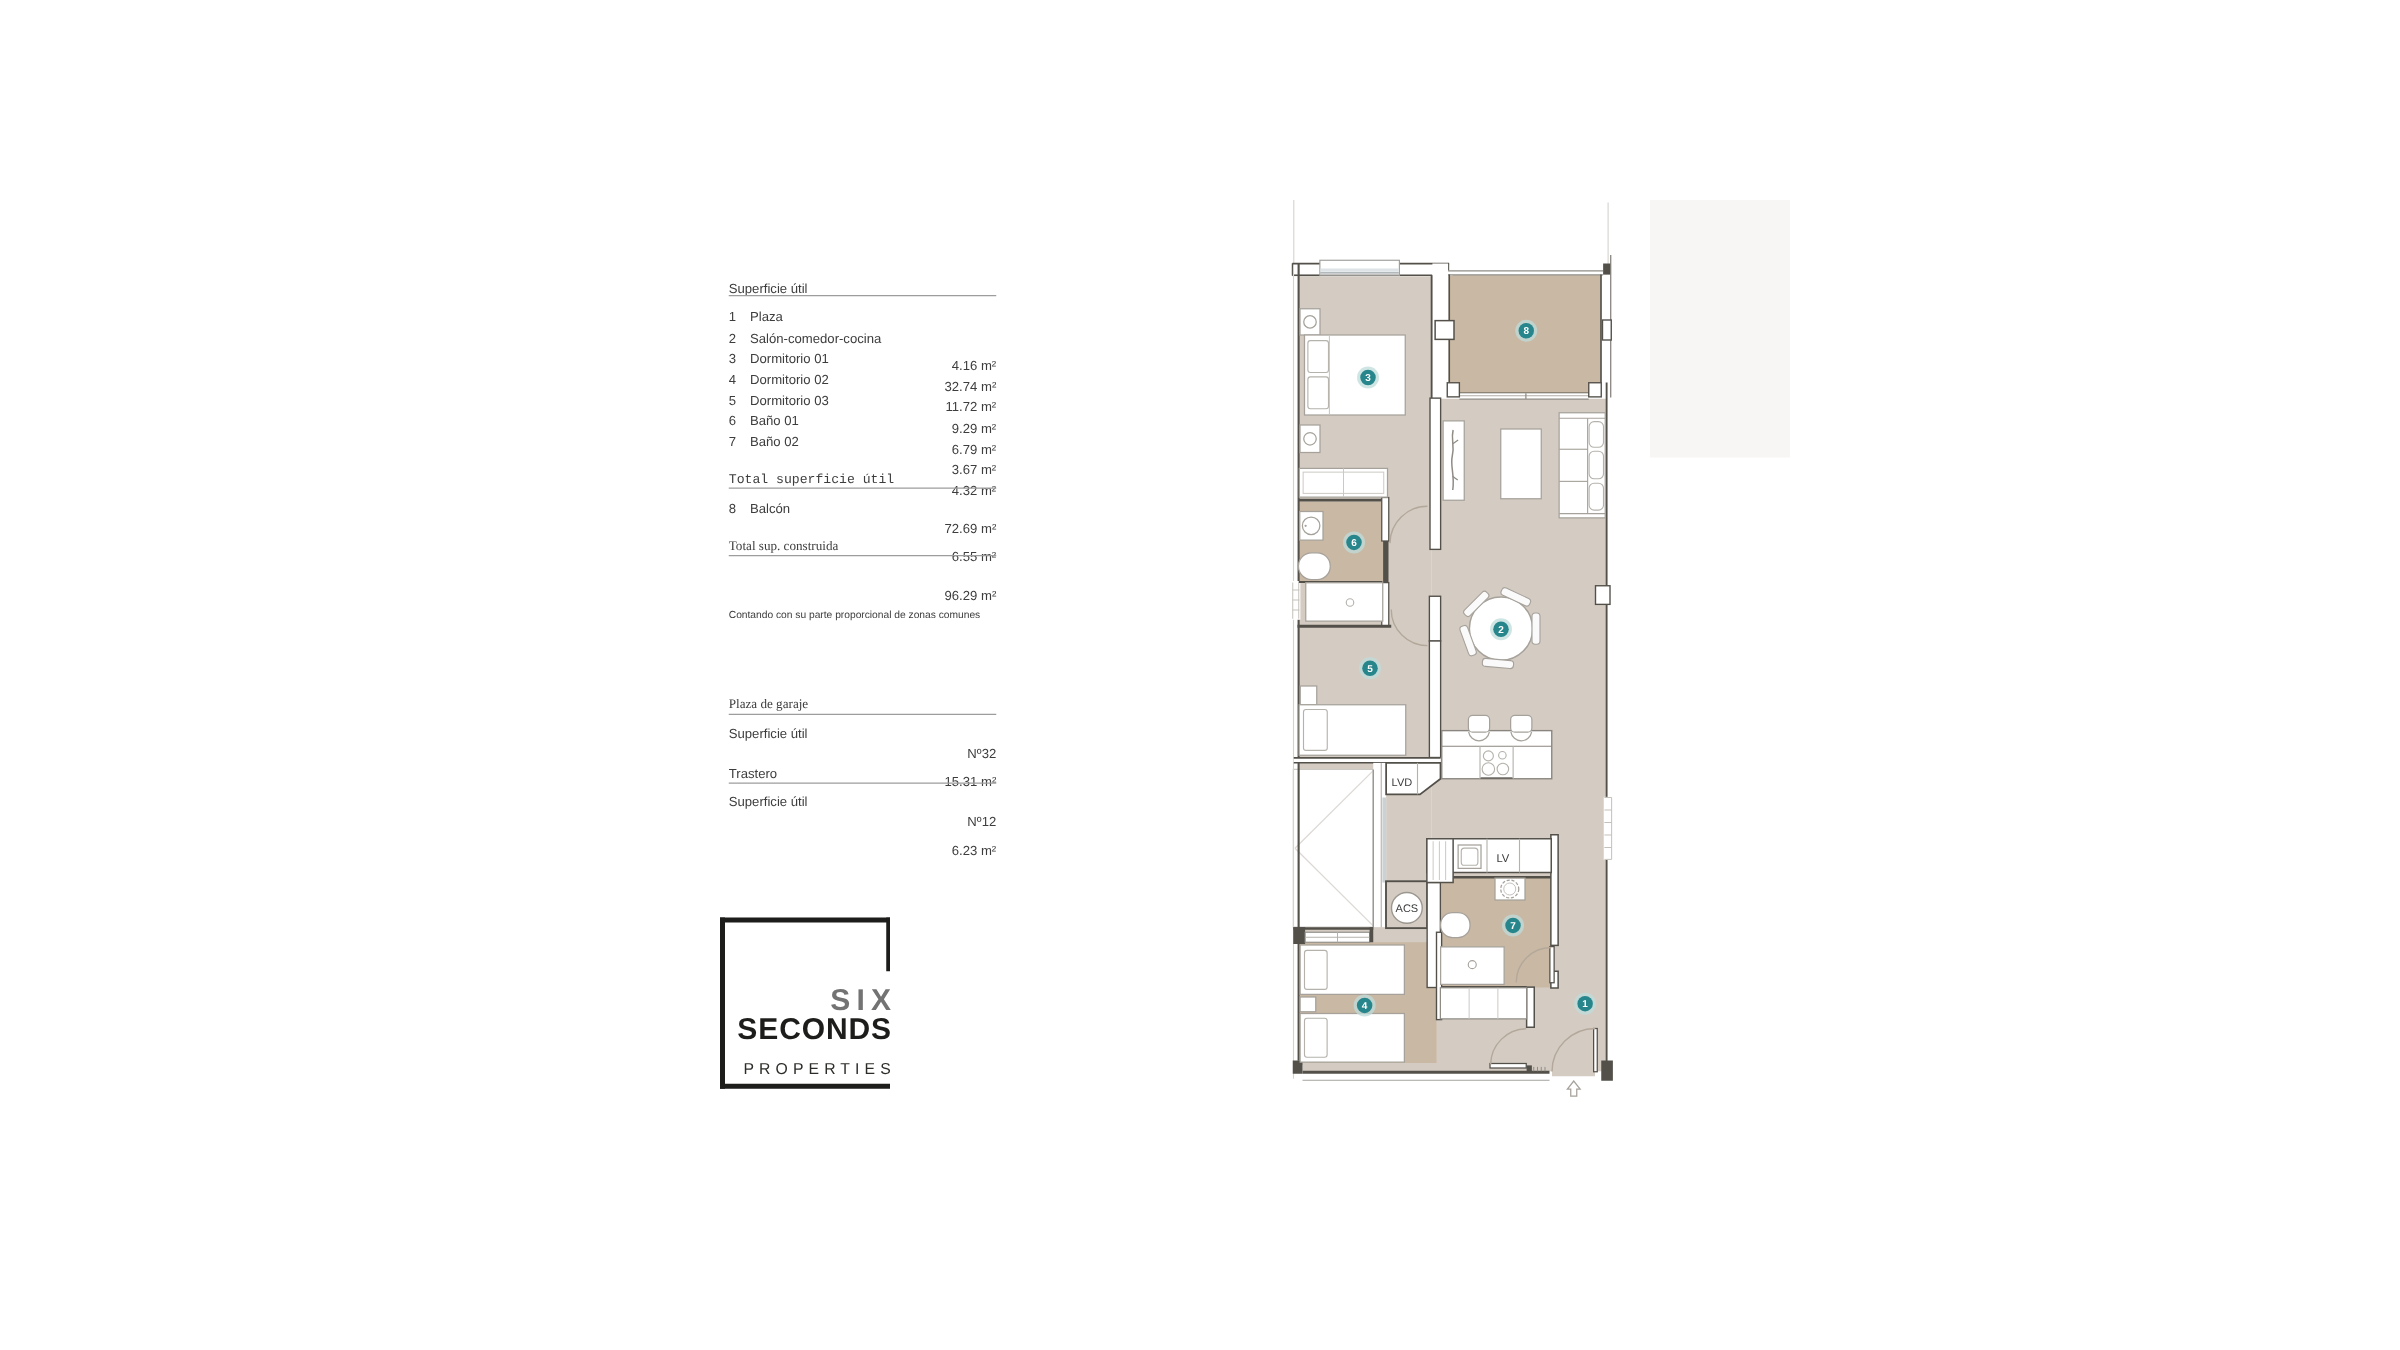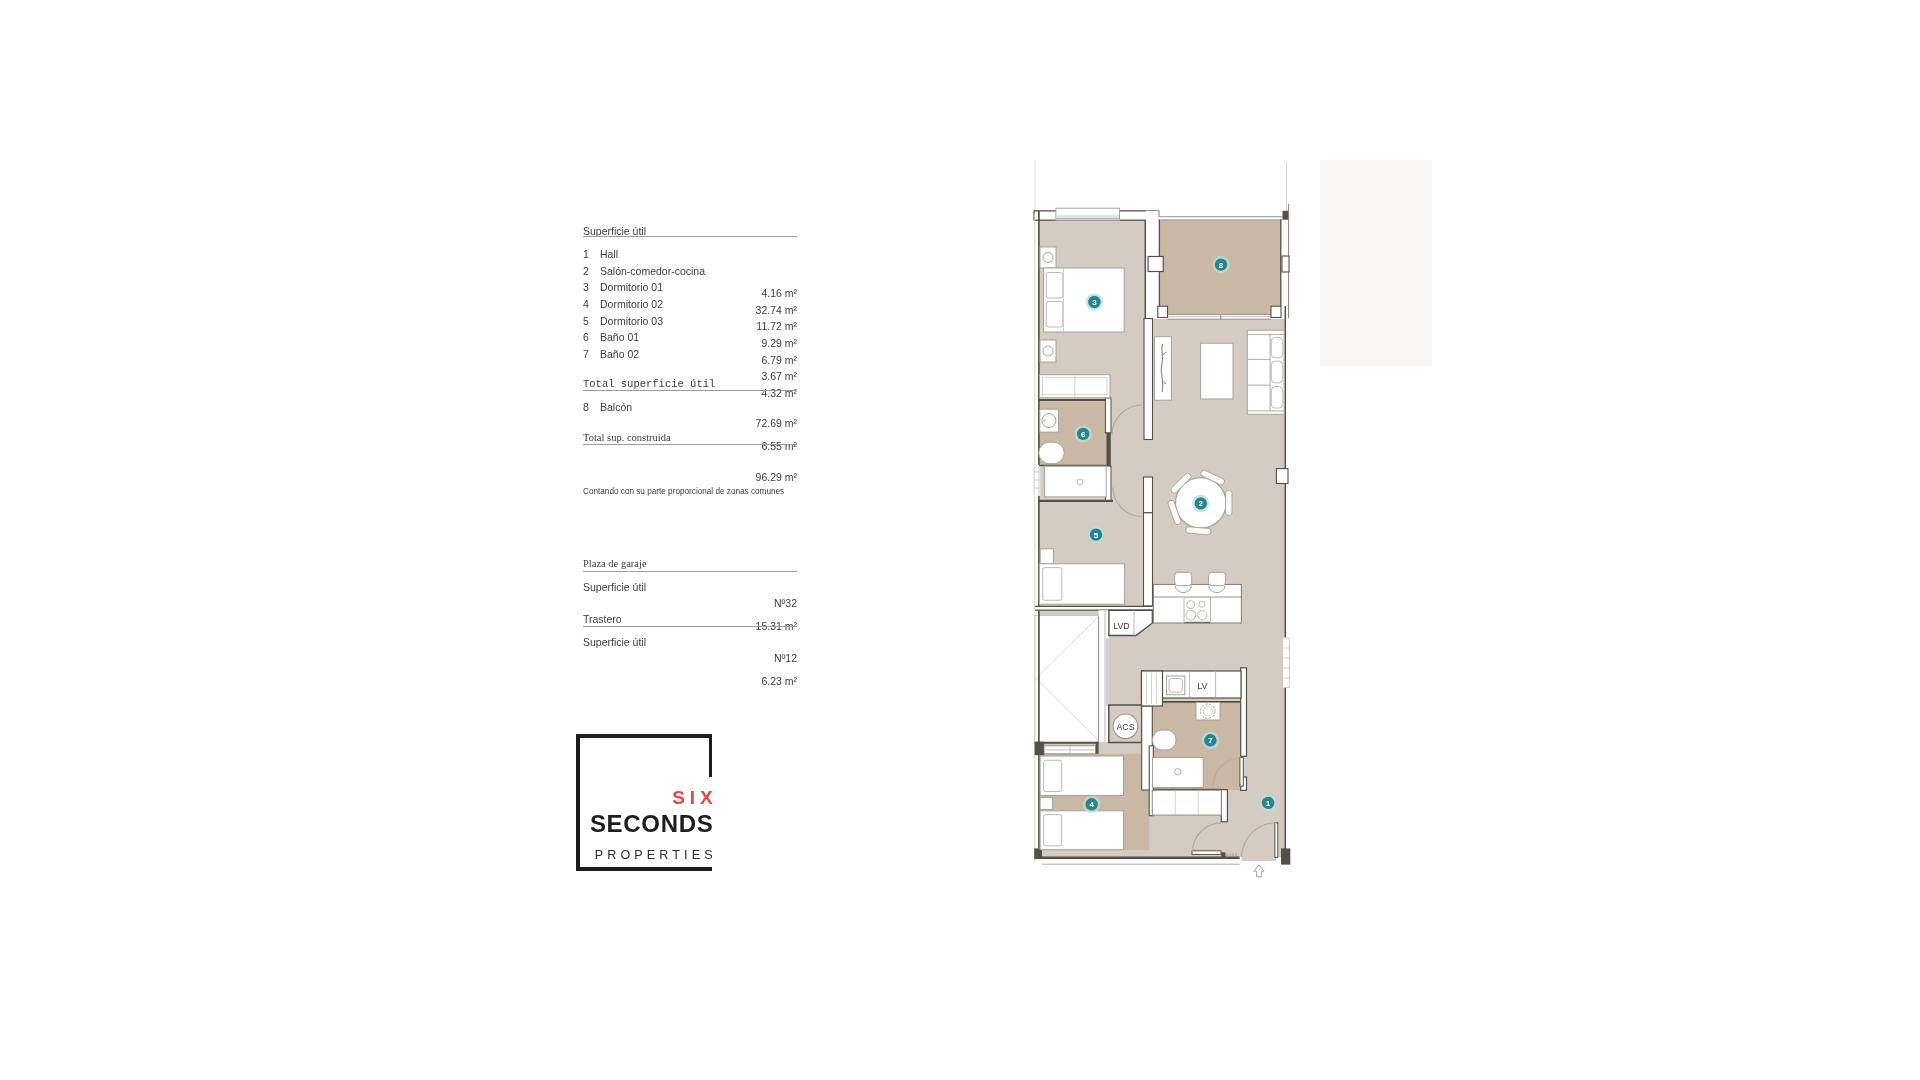--- a/index.html
+++ b/index.html
@@ -13,21 +13,21 @@
 </style>
 </head>
 <body>
 
 <div class="row" style="top:225.5px;">
     <span class="nm" style="left:0;">Superficie útil</span>
   </div>
 <div class="rule" style="top:236px;"></div>
 <div class="row" style="top:249.3px;">
     <span class="num">1</span>
-    <span class="nm">Hall</span>
+    <span class="nm">Plaza</span>
     <span class="val">4.16 m²</span>
   </div>
 <div class="row" style="top:266.2px;">
     <span class="num">2</span>
     <span class="nm">Salón-comedor-cocina</span>
     <span class="val">32.74 m²</span>
   </div>
 <div class="row" style="top:282.4px;">
     <span class="num">3</span>
     <span class="nm">Dormitorio 01</span>
@@ -99,21 +99,21 @@
 <div class="abs" style="left:576.3px;top:734px;width:136px;height:137px;">
 
   <div class="abs" style="left:0;top:0;width:3.6px;height:137px;background:#1d1d1b;"></div>
 
   <div class="abs" style="left:0;top:0;width:136px;height:3.6px;background:#1d1d1b;"></div>
 
   <div class="abs" style="left:0;top:133.4px;width:136px;height:3.6px;background:#1d1d1b;"></div>
 
   <div class="abs" style="left:132.4px;top:0;width:3.6px;height:43px;background:#1d1d1b;"></div>
 
-  <div class="abs" style="right:-0.5px;top:52.5px;font-size:19px;font-weight:bold;color:#ef4444;letter-spacing:5px;margin-right:-5px;text-align:center;">SIX</div>
+  <div class="abs" style="right:-0.5px;top:52.5px;font-size:24px;font-weight:bold;color:#737373;letter-spacing:5px;margin-right:-5px;text-align:center;">SIX</div>
 
   <div class="abs" style="right:-0.5px;top:75.5px;font-size:24px;font-weight:bold;color:#1d1d1b;letter-spacing:0.7px;margin-right:-0.7px;">SECONDS</div>
 
   <div class="abs" style="right:-0.3px;top:114px;font-size:12.6px;color:#2c2c29;letter-spacing:4.1px;margin-right:-4.1px;margin-left:48px;">PROPERTIES</div>
 </div>
 <svg class="abs" style="left:0;top:0;" width="1920" height="1080" viewBox="0 0 1920 1080">
 <g fill="none" stroke-linecap="butt">
 
 <line x1="1035" y1="160" x2="1035" y2="214" stroke="#dbd8d4" stroke-width="1"></line>
 

